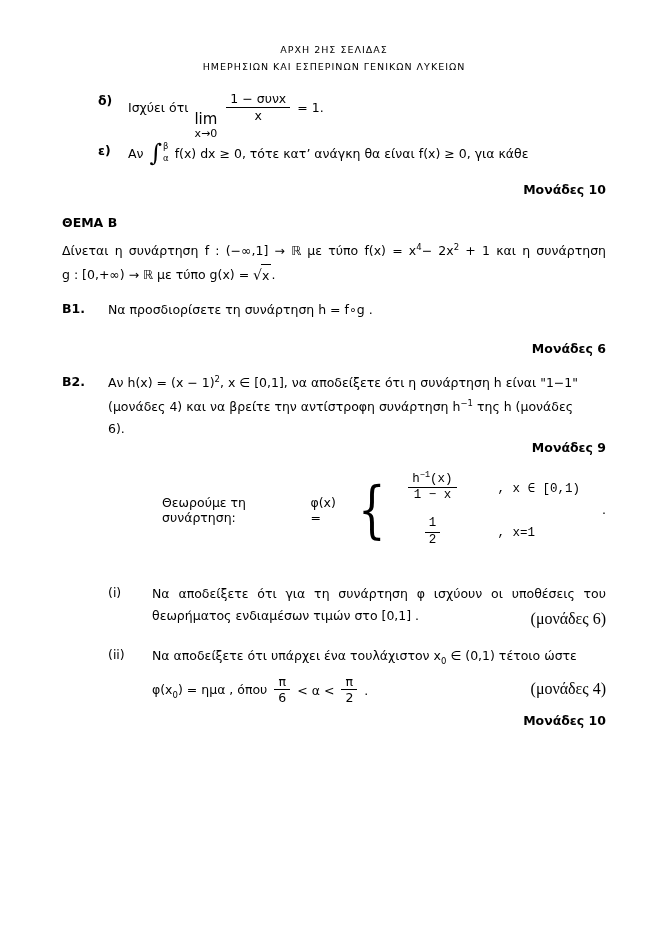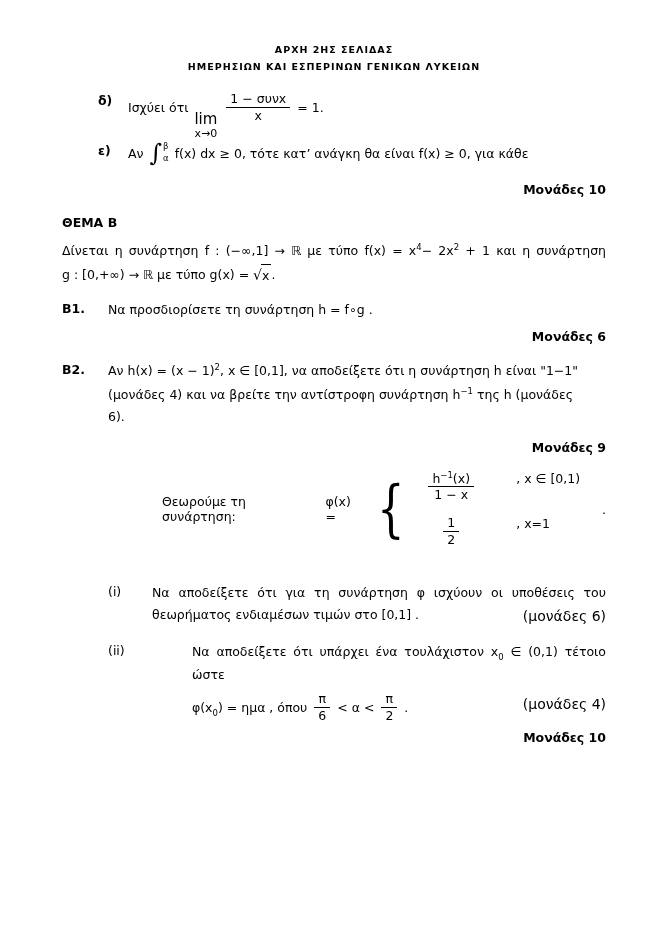--- a/index.html
+++ b/index.html
@@ -17,21 +17,21 @@
   }
   .page {
     width: 668px;
     height: 945px;
     position: relative;
     box-sizing: border-box;
     padding: 0 62px;
   }
   .hdr {
     text-align: center;
-    font-weight: bold;
+    font-weight: normal;
     letter-spacing: 1px;
     font-size: 9.5px;
   }
   .hdr1 { margin-top: 44px; }
   .hdr2 { margin-top: 6px; }
 
   .row {
     display: flex;
     align-items: flex-start;
     margin-top: 12px;
@@ -122,22 +122,23 @@
   .radical { font-size: 14px; position: relative; top: 1px; }
 
   .marks {
     text-align: right;
     font-weight: bold;
     font-size: 12.5px;
     margin-top: 14px;
   }
   .marks-inline {
     float: right;
-    font-size: 14px;
+    font-size: 16px;
     font-weight: normal;
+    font-family: Liberation Serif, serif;
   }
 
   .theme-head {
     font-weight: bold;
     font-size: 12.5px;
     margin-top: 18px;
   }
 
   
   .piece-wrap {
@@ -159,21 +160,22 @@
     display: inline-block;
   }
   .cases {
     display: flex;
     flex-direction: column;
     gap: 12px;
     font-size: 12.5px;
   }
   .case-line {
     display: flex;
-    align-items: flex-start;
+    align-items: center;
+    font-family: Liberation Mono, monospace;
   }
   .case-expr {
     min-width: 78px;
     display: flex;
     justify-content: center;
   }
   .case-cond {
     margin-left: 26px;
     white-space: nowrap;
   }
@@ -231,35 +233,35 @@
     <span>και η συνάρτηση</span>
     <span class="mq">g : [0,+∞) → ℝ</span>
     <span>με τύπο</span>
     <span class="mq"><span>g(x) =</span> <span class="radical">√</span><span class="sqrt">x</span></span><span>.</span>
   </div>
 
   <div class="row" style="margin-top:12px;">
     <div class="lbl-sm">Β1.</div>
     <div class="body-txt">Να προσδιορίσετε τη συνάρτηση h = f∘g .</div>
   </div>
-  <div class="marks" style="margin-top:8px;">Μονάδες 6</div>
+  <div class="marks" style="margin-top:20px;">Μονάδες 6</div>
 
   <div class="row" style="margin-top:16px;">
     <div class="lbl-sm">Β2.</div>
     <div class="body-txt just">
       <span>Αν</span>
       <span class="mq"><span>h(x) = (x − 1)</span><sup class="sm">2</sup></span><span>, x ∈ [0,1], να αποδείξετε ότι η συνάρτηση h είναι "1−1"</span>
       <div style="margin-top:2px;">
         <span>(μονάδες 4) και να βρείτε την αντίστροφη συνάρτηση h</span><sup class="sm">−1</sup>
         <span>της h (μονάδες</span>
       </div>
       <div>6).</div>
     </div>
   </div>
-  <div class="marks" style="margin-top:12px;">Μονάδες 9</div>
+  <div class="marks" style="margin-top:0;">Μονάδες 9</div>
 
 
   <div class="piece-wrap" style="margin-left:100px; margin-top:16px;">
     <span class="piece-label">Θεωρούμε τη συνάρτηση:</span>
     <span class="piece-label">φ(x) =</span>
     <span class="brace">{</span>
     <span class="cases">
       <span class="case-line">
         <span class="case-expr">
           <span class="frac">
@@ -283,21 +285,21 @@
   </div>
 
   <div class="row" style="margin-top:34px; padding-left:46px;">
     <div class="lbl-rom">(i)</div>
     <div class="body-txt just clearfix">
       <span>Να αποδείξετε ότι για τη συνάρτηση φ ισχύουν οι υποθέσεις του θεωρήματος ενδιαμέσων τιμών στο [0,1] .</span>
       <span class="marks-inline">(μονάδες 6)</span>
     </div>
   </div>
 
-  <div class="row" style="padding-left:46px;gap:40px;">
+  <div class="row" style="padding-left:46px;">
     <div class="lbl-rom">(ii)</div>
     <div class="body-txt just">
       <div>
         <span>Να αποδείξετε ότι υπάρχει ένα τουλάχιστον x</span><sub class="sm">0</sub>
         <span>∈ (0,1) τέτοιο ώστε</span>
       </div>
       <div class="clearfix" style="margin-top:6px;">
         <span class="mq"><span>φ(x</span><sub class="sm">0</sub><span>) = ημα , όπου</span></span>
         <span class="frac">
           <span class="num">π</span>

